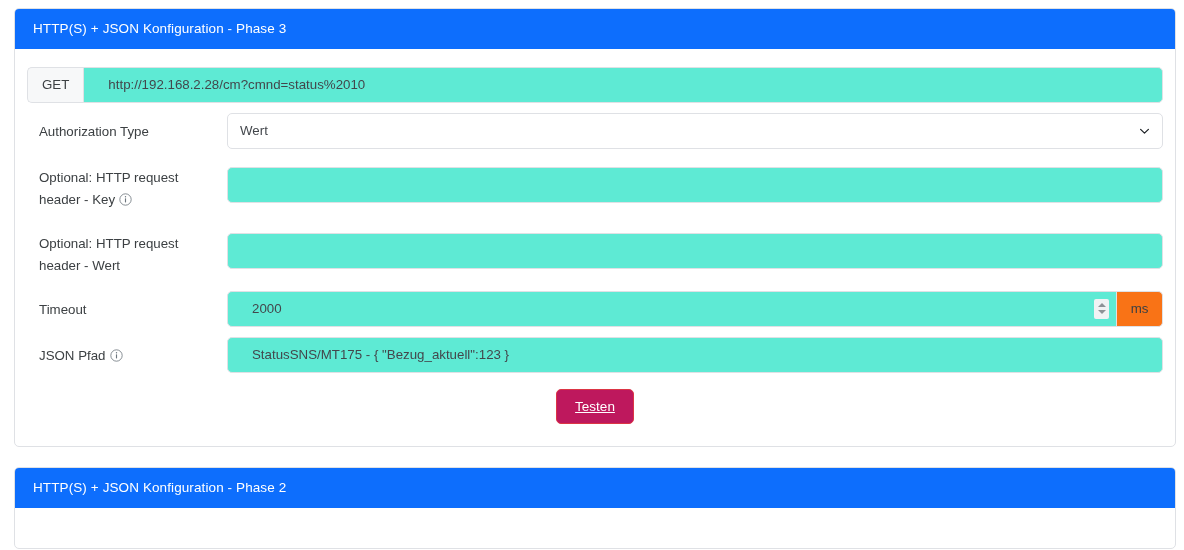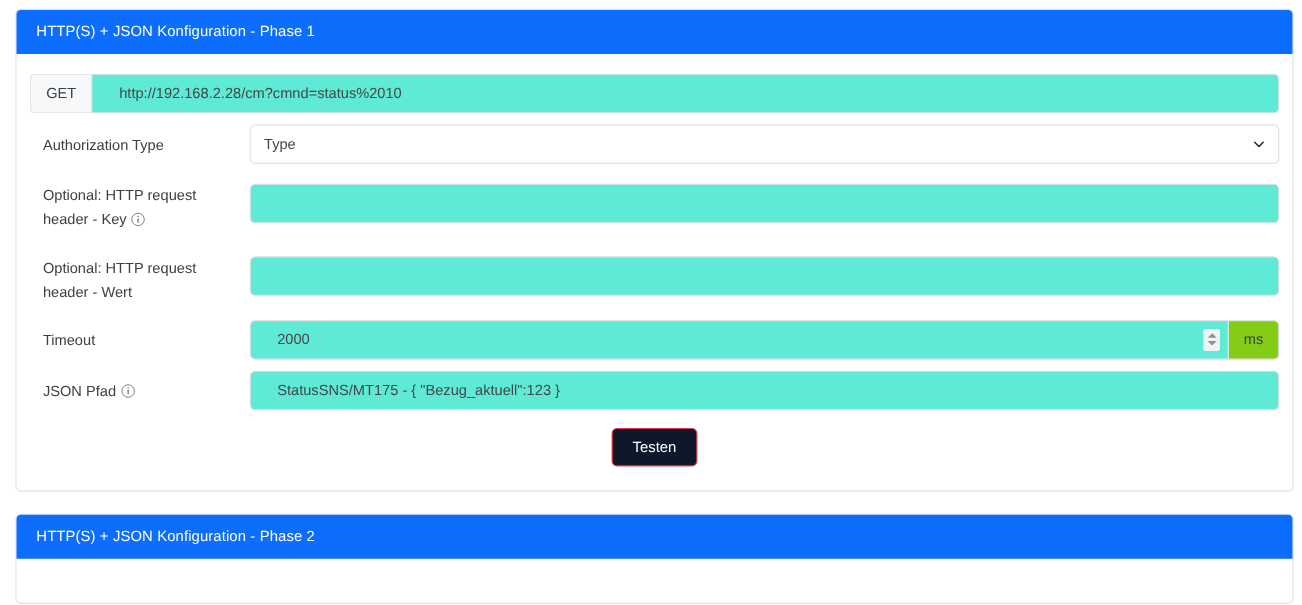--- a/index.html
+++ b/index.html
@@ -111,21 +111,21 @@
     font-size: 13.3px;
     color: #3c4043;
     padding: 0 14px;
     height: 36px;
     white-space: nowrap;
   }
   .group-append {
     display: flex;
     align-items: center;
     justify-content: center;
-    background: #84cc16;
+    background: #f97316;
     border: 1px solid #dfe1e5;
     border-left: none;
     border-top-right-radius: 5px;
     border-bottom-right-radius: 5px;
     font-size: 13.3px;
     color: #3c4043;
     padding: 0 14px;
     height: 36px;
     min-width: 44px;
     white-space: nowrap;
@@ -187,60 +187,61 @@
   .spinner .up   { border-bottom: 4px solid #8d9297; }
   .spinner .down { border-top: 4px solid #8d9297; }
 
   
   .btn-row {
     display: flex;
     justify-content: center;
     margin-top: 16px;
   }
   .btn-test {
-    background: #0f172a;
+    background: #be185d;
     color: #ffffff;
     border: 1px solid #dc3545;
     border-radius: 5px;
     font-size: 13.5px;
     font-family: "Liberation Sans", sans-serif;
     padding: 8px 18px;
     cursor: pointer;
     line-height: 1.3;
+    text-decoration: underline;
   }
 
   .card-gap { height: 20px; }
 </style>
 </head>
 <body>
 
 <div class="page">
 
   <div class="card">
 
-    <div class="card-header">HTTP(S) + JSON Konfiguration - Phase 1</div>
+    <div class="card-header">HTTP(S) + JSON Konfiguration - Phase 3</div>
 
     <div class="card-body">
 
       <div class="form-row">
         <div class="form-control-wrap">
           <div class="input-group">
             <span class="group-prepend">GET</span>
             <input class="inp has-prepend" type="text" value="http://192.168.2.28/cm?cmnd=status%2010" style="">
           </div>
         </div>
       </div>
 
       <div class="form-row">
         <div class="form-label">
           <span>Authorization Type</span>
         </div>
         <div class="form-control-wrap">
           <div class="select-wrap">
-            <div class="select-box">Type</div>
+            <div class="select-box">Wert</div>
             <span class="chev">
                 <svg width="13" height="13" viewBox="0 0 16 16">
                   <path d="M3.2 6 L8 10.6 L12.8 6" fill="none" stroke="#212529" stroke-width="1.6" stroke-linecap="round" stroke-linejoin="round"></path>
                 </svg>
               </span>
           </div>
         </div>
       </div>
 
       <div class="form-row tall">

